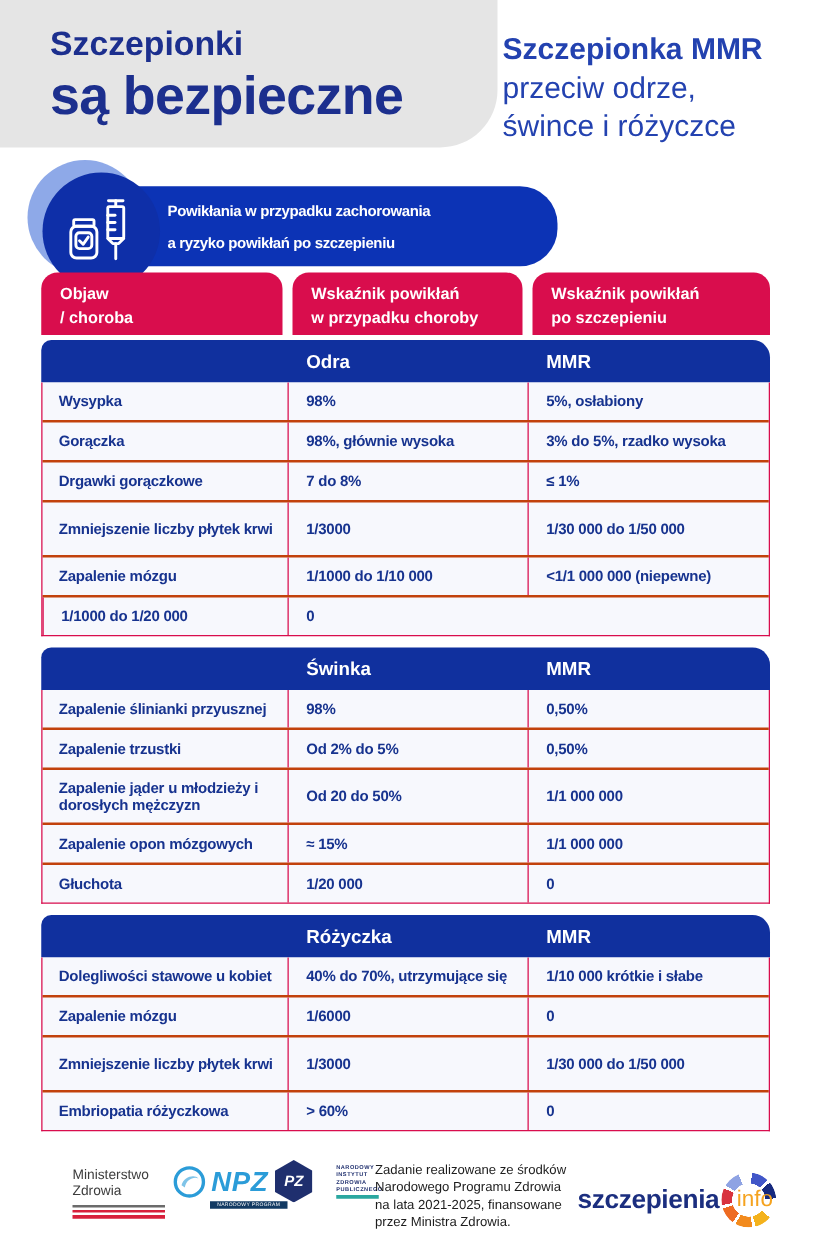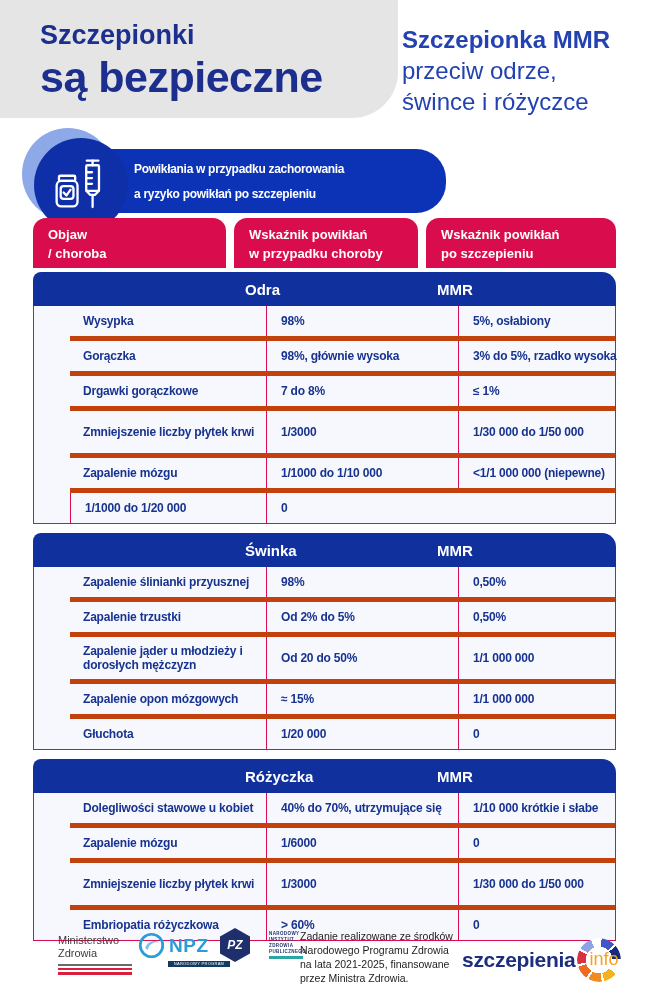--- a/index.html
+++ b/index.html
@@ -30,40 +30,40 @@
   .rheader{display:flex;gap:8px;height:50px;margin-bottom:4px;}
   .rbox{background:#d90d4d;color:#fff;border-radius:13px 13px 0 0;
         font-size:13px;font-weight:700;line-height:19px;padding:7px 0 0 15px;box-sizing:border-box;}
   .rb1{width:193px}.rb2{width:184px}.rb3{width:190px}
 
   .band{height:34px;background:#10309e;border-radius:8px 14px 0 0;
         display:grid;grid-template-columns:197px 192px 194px;align-items:center;
         color:#fff;font-weight:700;font-size:15px;}
   .band .bcell{padding-left:15px;}
 
-  .tbody{border:1.5px solid #d90d4d;border-top:none;background:#f7f8fd;box-sizing:border-box;padding-left:36px;}
+  .tbody{border:1.5px solid #d90d4d;border-top:none;background:#f7f8fd;box-sizing:border-box;}
   .row{display:grid;grid-template-columns:196px 192px 191px;min-height:30px;}
-  .row + .row{border-top:5px solid #c2410c;}
+  .row + .row{border-top:2px solid #c2410c;}
   .row.tall{min-height:42px;}
   .cell{display:flex;align-items:center;font-size:12px;font-weight:700;color:#17338f;
         padding:2px 2px 2px 13px;letter-spacing:-0.2px;line-height:14px;box-sizing:border-box;}
   .cell.c2,.cell.c3{border-left:1.5px solid #d90d4d;padding-left:14px;}
   .tgap{height:9px;}
 
   
   .footer{position:absolute;left:0;top:920px;width:652px;height:70px;}
   .mz{position:absolute;left:58px;top:14px;width:82px;font-size:11px;color:#3c3c3c;line-height:13px;}
   .mz-flag{margin-top:4px;width:74px;}
   .mz-flag .s1{height:1.5px;background:#6b6b6b;margin-bottom:2px;}
   .mz-flag .s2{height:2.5px;background:#d8203c;margin-bottom:2px;}
   .mz-flag .s3{height:2.5px;background:#d8203c;}
 
   .npz{position:absolute;left:138px;top:12px;display:flex;flex-direction:column;}
   .npz-top{display:flex;align-items:center;gap:4px;}
-  .npz-acronym{font-size:19px;font-weight:800;color:#2b9cd8;letter-spacing:0.5px;}
+  .npz-acronym{font-size:22px;font-weight:800;color:#2b9cd8;letter-spacing:0.5px;font-style:italic;}
   .npz-bar{margin:2px 0 0 30px;width:62px;height:6px;background:#123a63;color:#fff;
            font-size:4px;line-height:6px;text-align:center;letter-spacing:0.3px;overflow:hidden;}
 
   .nizp{position:absolute;left:220px;top:8px;display:flex;gap:19px;align-items:center;}
   .hex{width:30px;height:34px;background:#1f2f6e;display:flex;align-items:center;justify-content:center;
        clip-path:polygon(50% 0,100% 25%,100% 75%,50% 100%,0 75%,0 25%);
        color:#fff;font-size:12px;font-weight:800;font-style:italic;}
   .nizp-lines{display:flex;flex-direction:column;gap:1px;}
   .nizp-lines .t{font-size:4.5px;font-weight:700;color:#1f2f6e;letter-spacing:0.4px;line-height:5px;}
   .nizp-teal{width:34px;height:3px;background:#2aa7a0;margin-top:1px;}

